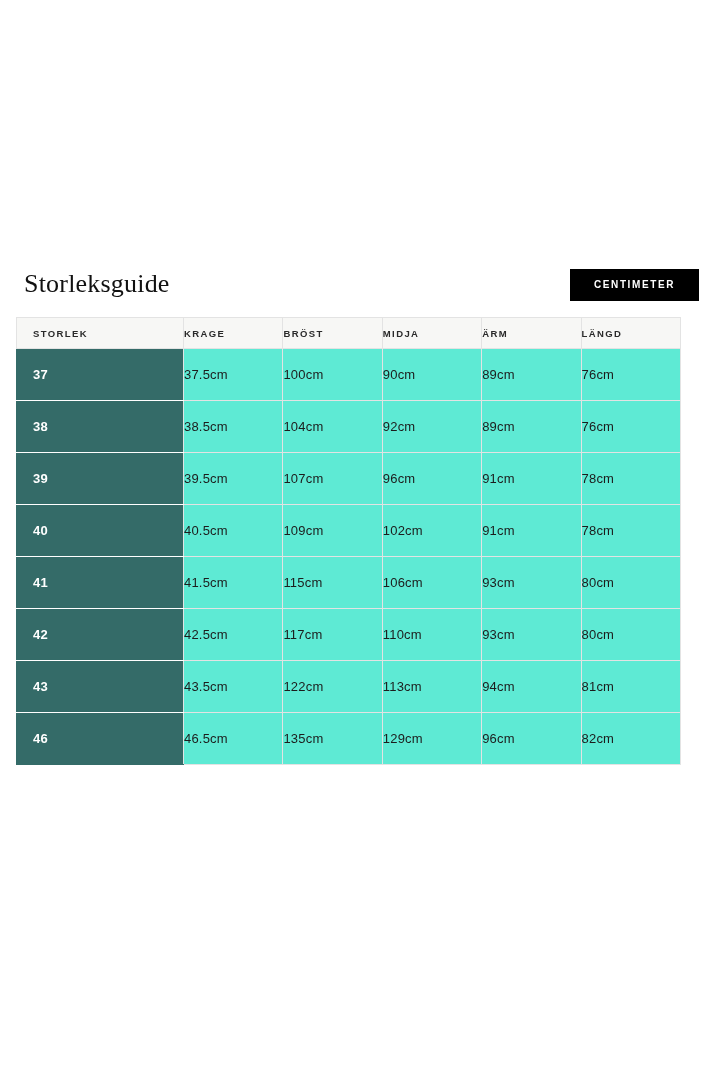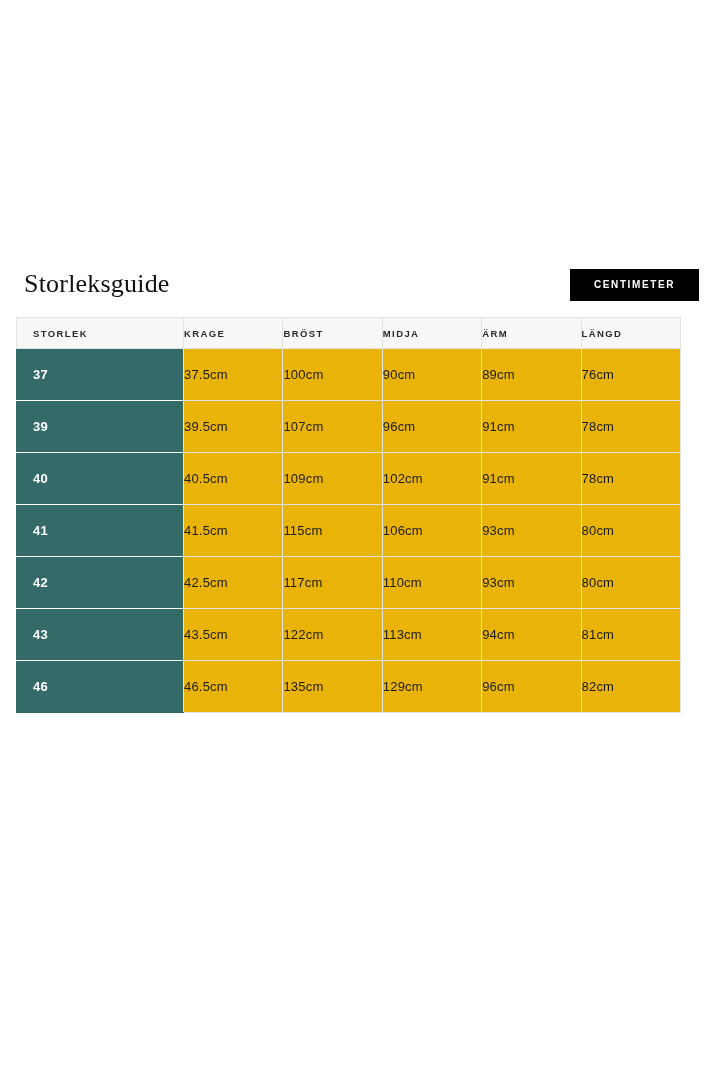--- a/index.html
+++ b/index.html
@@ -81,21 +81,21 @@
   }
   thead th.col-size {
     text-align: left;
     padding-left: 16px;
     width: 150px;
   }
   tbody td {
     height: 51px;
     font-size: 13px;
     color: #1c1c1c;
-    background: #eab308;
+    background: #5eead4;
     letter-spacing: 0.2px;
   }
   tbody td.size-cell {
     background: #346b68;
     color: #ffffff;
     font-size: 13px;
     font-weight: 700;
     text-align: left;
     padding-left: 16px;
     letter-spacing: 0.3px;
@@ -132,20 +132,28 @@
       <tbody>
         <tr>
           <td class="size-cell">37</td>
           <td>37.5cm</td>
           <td>100cm</td>
           <td>90cm</td>
           <td>89cm</td>
           <td>76cm</td>
         </tr>
         <tr>
+          <td class="size-cell">38</td>
+          <td>38.5cm</td>
+          <td>104cm</td>
+          <td>92cm</td>
+          <td>89cm</td>
+          <td>76cm</td>
+        </tr>
+        <tr>
           <td class="size-cell">39</td>
           <td>39.5cm</td>
           <td>107cm</td>
           <td>96cm</td>
           <td>91cm</td>
           <td>78cm</td>
         </tr>
         <tr>
           <td class="size-cell">40</td>
           <td>40.5cm</td>

